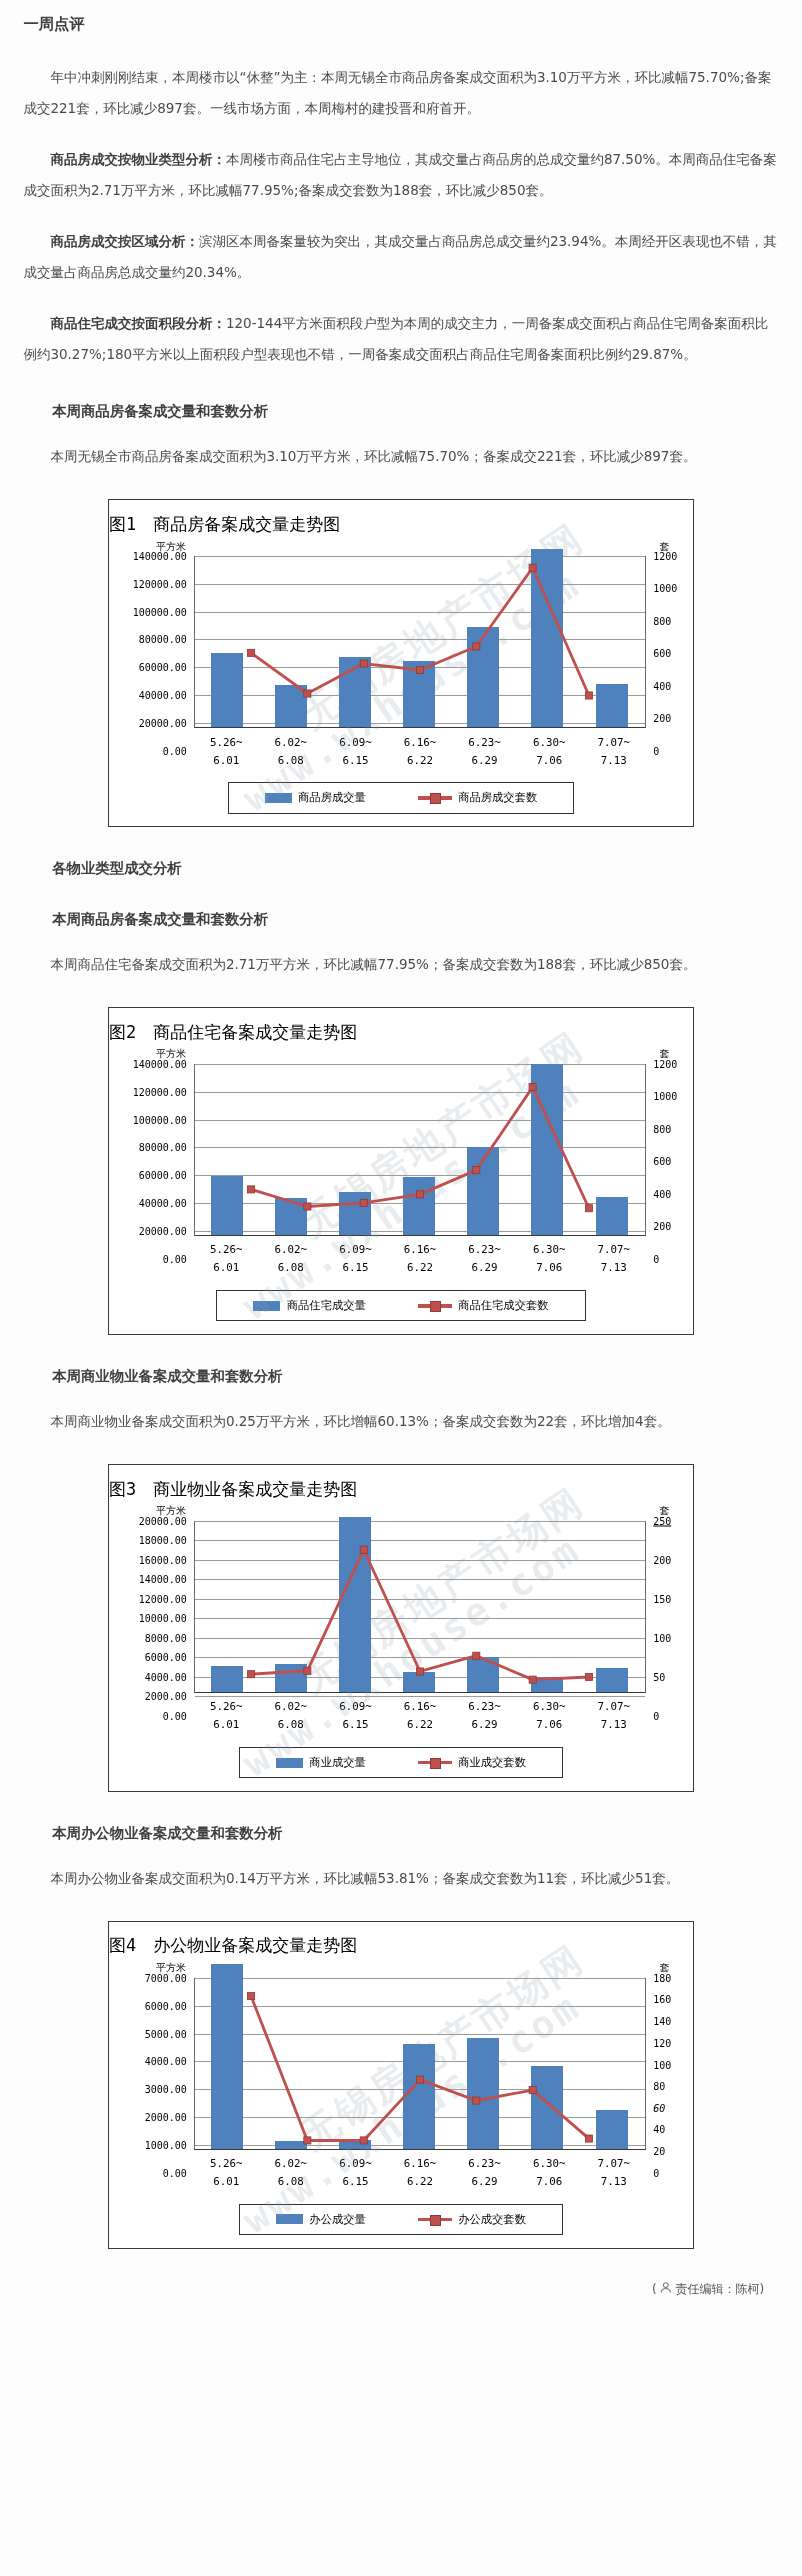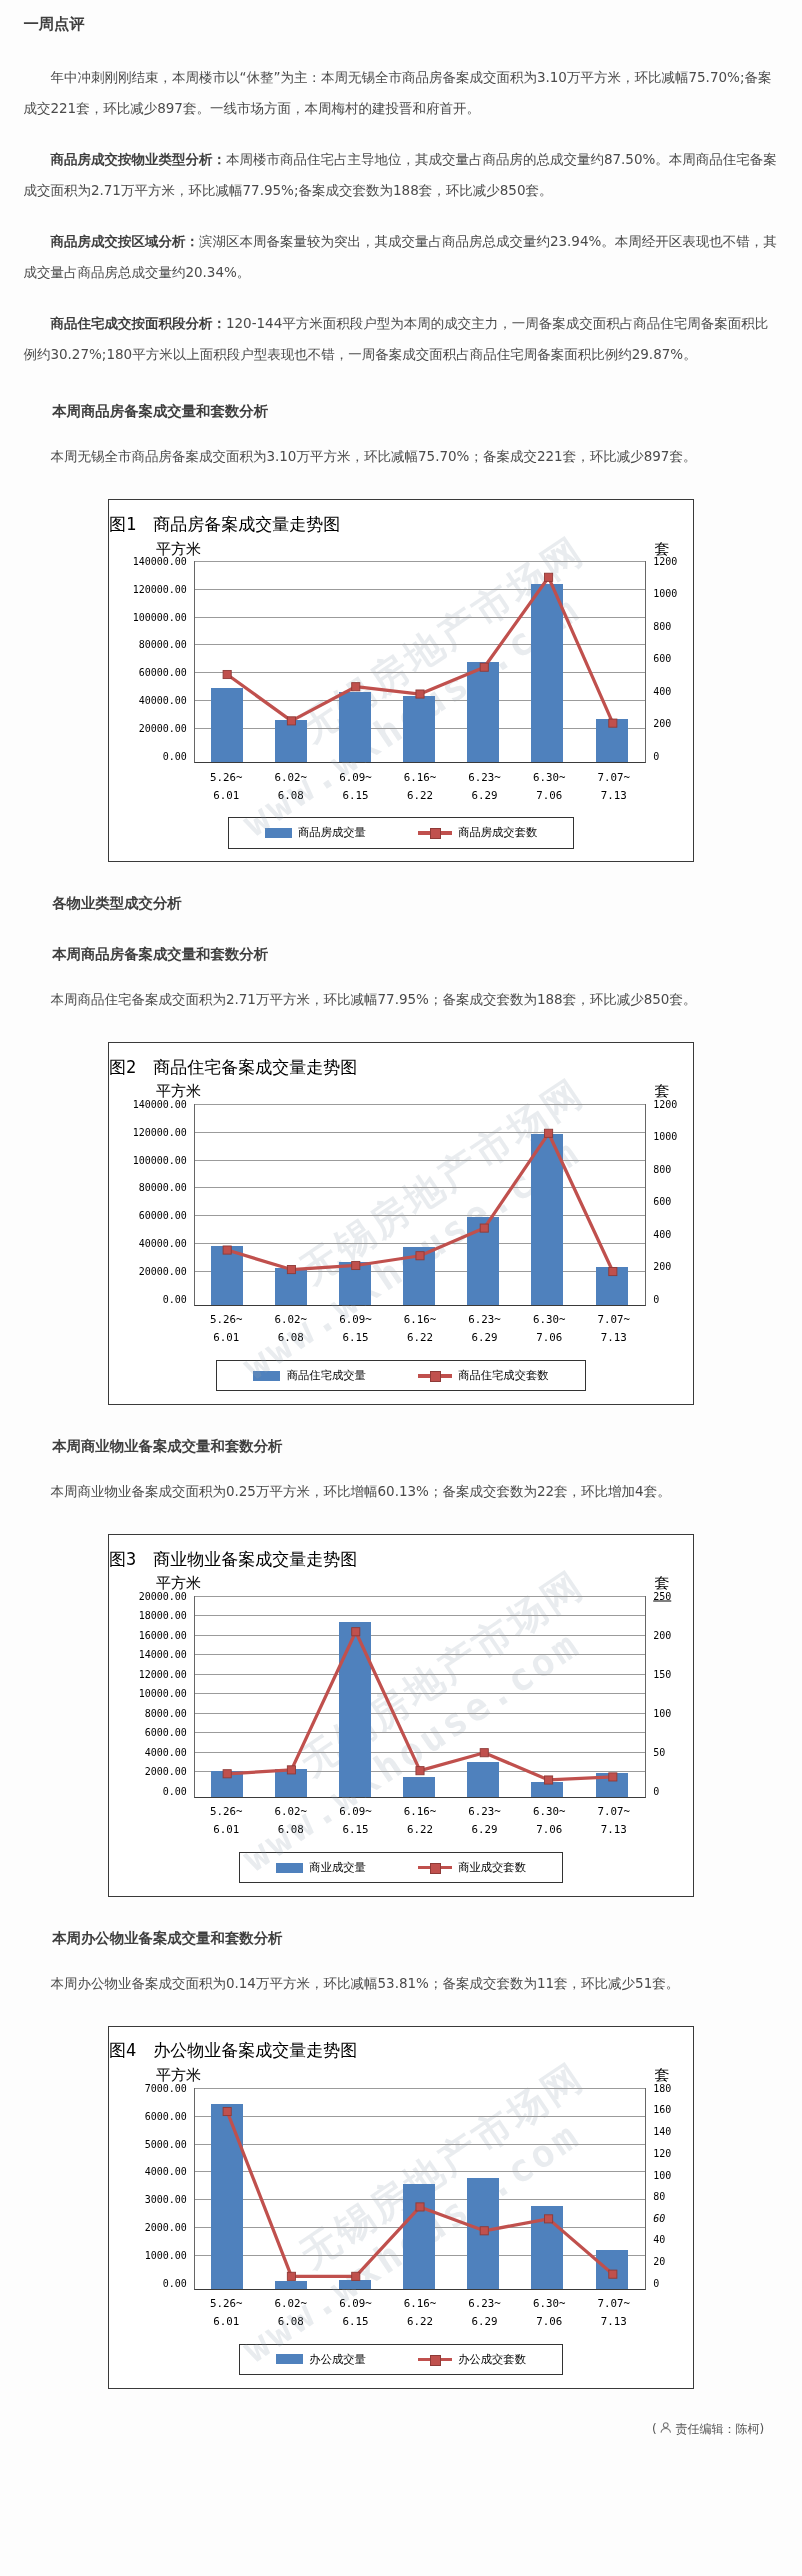--- a/index.html
+++ b/index.html
@@ -28,23 +28,23 @@
   .chart-box {
     width: 584px; margin: 27px auto 31px auto;
     border: 1.8px solid #3a3a3a; background: #fff;
     padding: 12.6px 0 12.6px 0; position: relative; overflow: hidden;
     font-family: "DejaVu Sans Mono", "Liberation Mono", monospace;
     color: #000;
   }
   .chart-title { text-align: left; font-weight: normal; font-size: 17px; margin-bottom: 3.6px; }
   .unit-row {
     display: flex; justify-content: space-between;
-    padding: 0 23.4px 2.7px 47px; font-size: 15px; gap: 17px;
-  }
-  .plot-wrap { position: relative; height: 202px; margin: 0 47px 0 85px; }
+    padding: 0 23.4px 2.7px 47px; font-size: 10px; gap: 17px;
+  }
+  .plot-wrap { position: relative; height: 172px; margin: 0 47px 0 85px; }
   .plot {
     position: absolute; left: 0; right: 0; top: 0; bottom: 0;
     border-left: 0.9px solid #666; border-right: 0.9px solid #666;
     border-bottom: 1.8px solid #3a3a3a;
   }
   .grid { position: absolute; left: 0; right: 0; height: 0.9px; background: #9b9b9b; }
   .bar { position: absolute; bottom: 0; width: 32px; }
   .line-svg { position: absolute; left: 0; top: 0; width: 100%; height: 100%; overflow: visible; }
   .yticks-left  { position: absolute; right: 100%; top: 0; bottom: 0; width: 81px; }
   .yticks-right { position: absolute; left: 100%;  top: 0; bottom: 0; width: 45px; }

